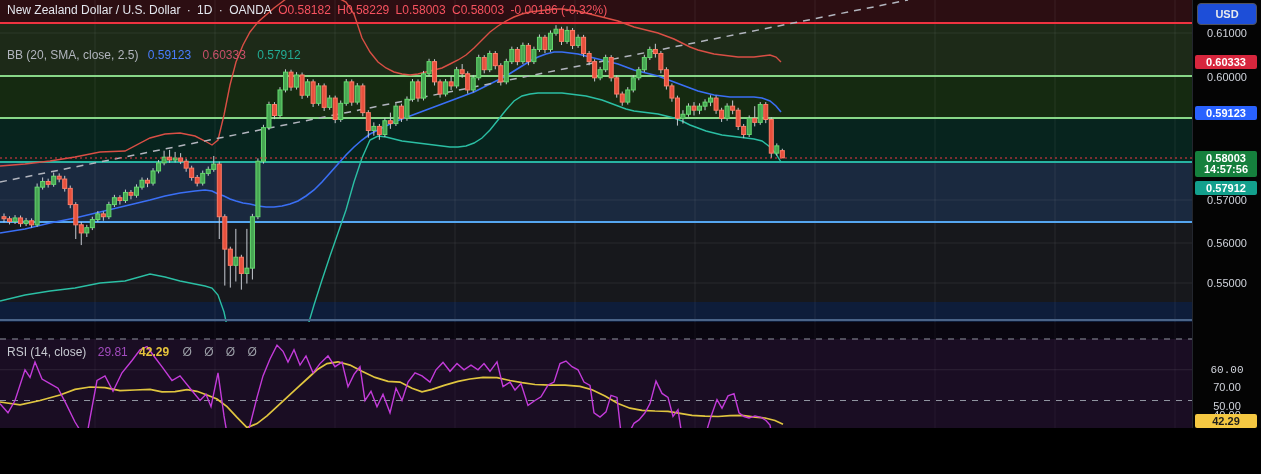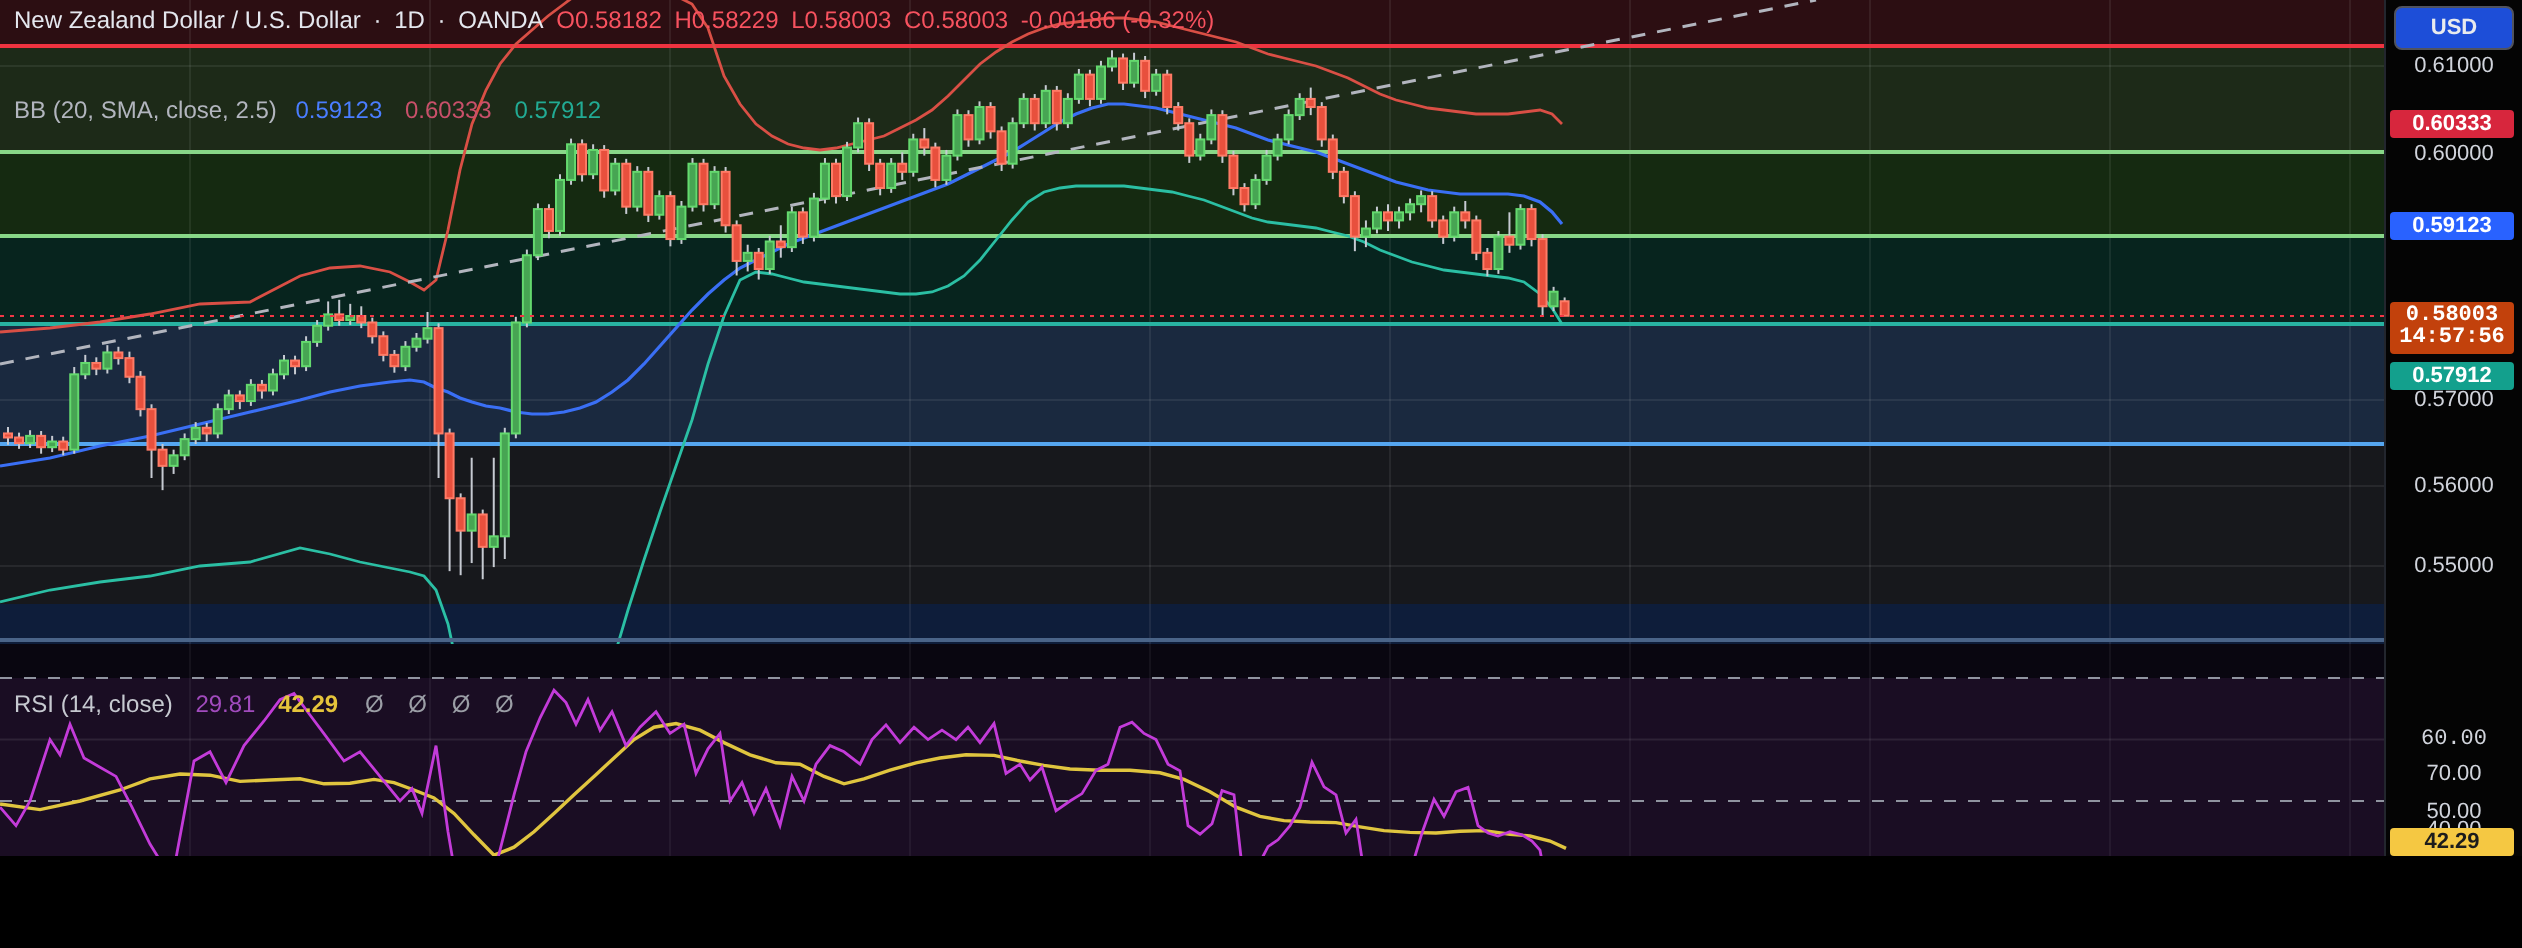--- a/index.html
+++ b/index.html
@@ -432,19 +432,19 @@
       <div class="axlabel" style="top: 283px;">0.55000</div>
       <div class="axlabel" style="top: 339px; margin-top: 48px;">70.00</div>
       <div class="axlabel" style="top: 370px; font-family: Liberation Mono, monospace;">60.00</div>
       <div class="axlabel" style="top: 406px;">50.00</div>
       <div class="axlabel" style="top: 415px;">40.00</div>
       <div class="badge" style="top: 62px; background: rgb(215, 38, 61); color: rgb(255, 255, 255);">0.60333</div>
       <div class="badge" style="top: 113px; background: rgb(41, 98, 255); color: rgb(255, 255, 255);">0.59123</div>
       <div class="badge" style="top: 188px; background: rgb(19, 160, 141); color: rgb(255, 255, 255);">0.57912</div>
       <div class="badge" style="top: 421px; background: rgb(245, 200, 66); color: rgb(28, 28, 28);">42.29</div>
       <div class="badge" style="top: 463px; background: rgb(156, 54, 201); color: rgb(255, 255, 255);">29.81</div>
-      <div class="badge two-line" style="top: 164px; background: #c2410c; color: rgb(255, 255, 255); font-family: Liberation Mono, monospace;">
+      <div class="badge two-line" style="top: 164px; background: #15803d; color: rgb(255, 255, 255);">
         <div>0.58003</div>
         <div>14:57:56</div>
       </div>
     </div>
 
 </div>
 
 </body></html>

